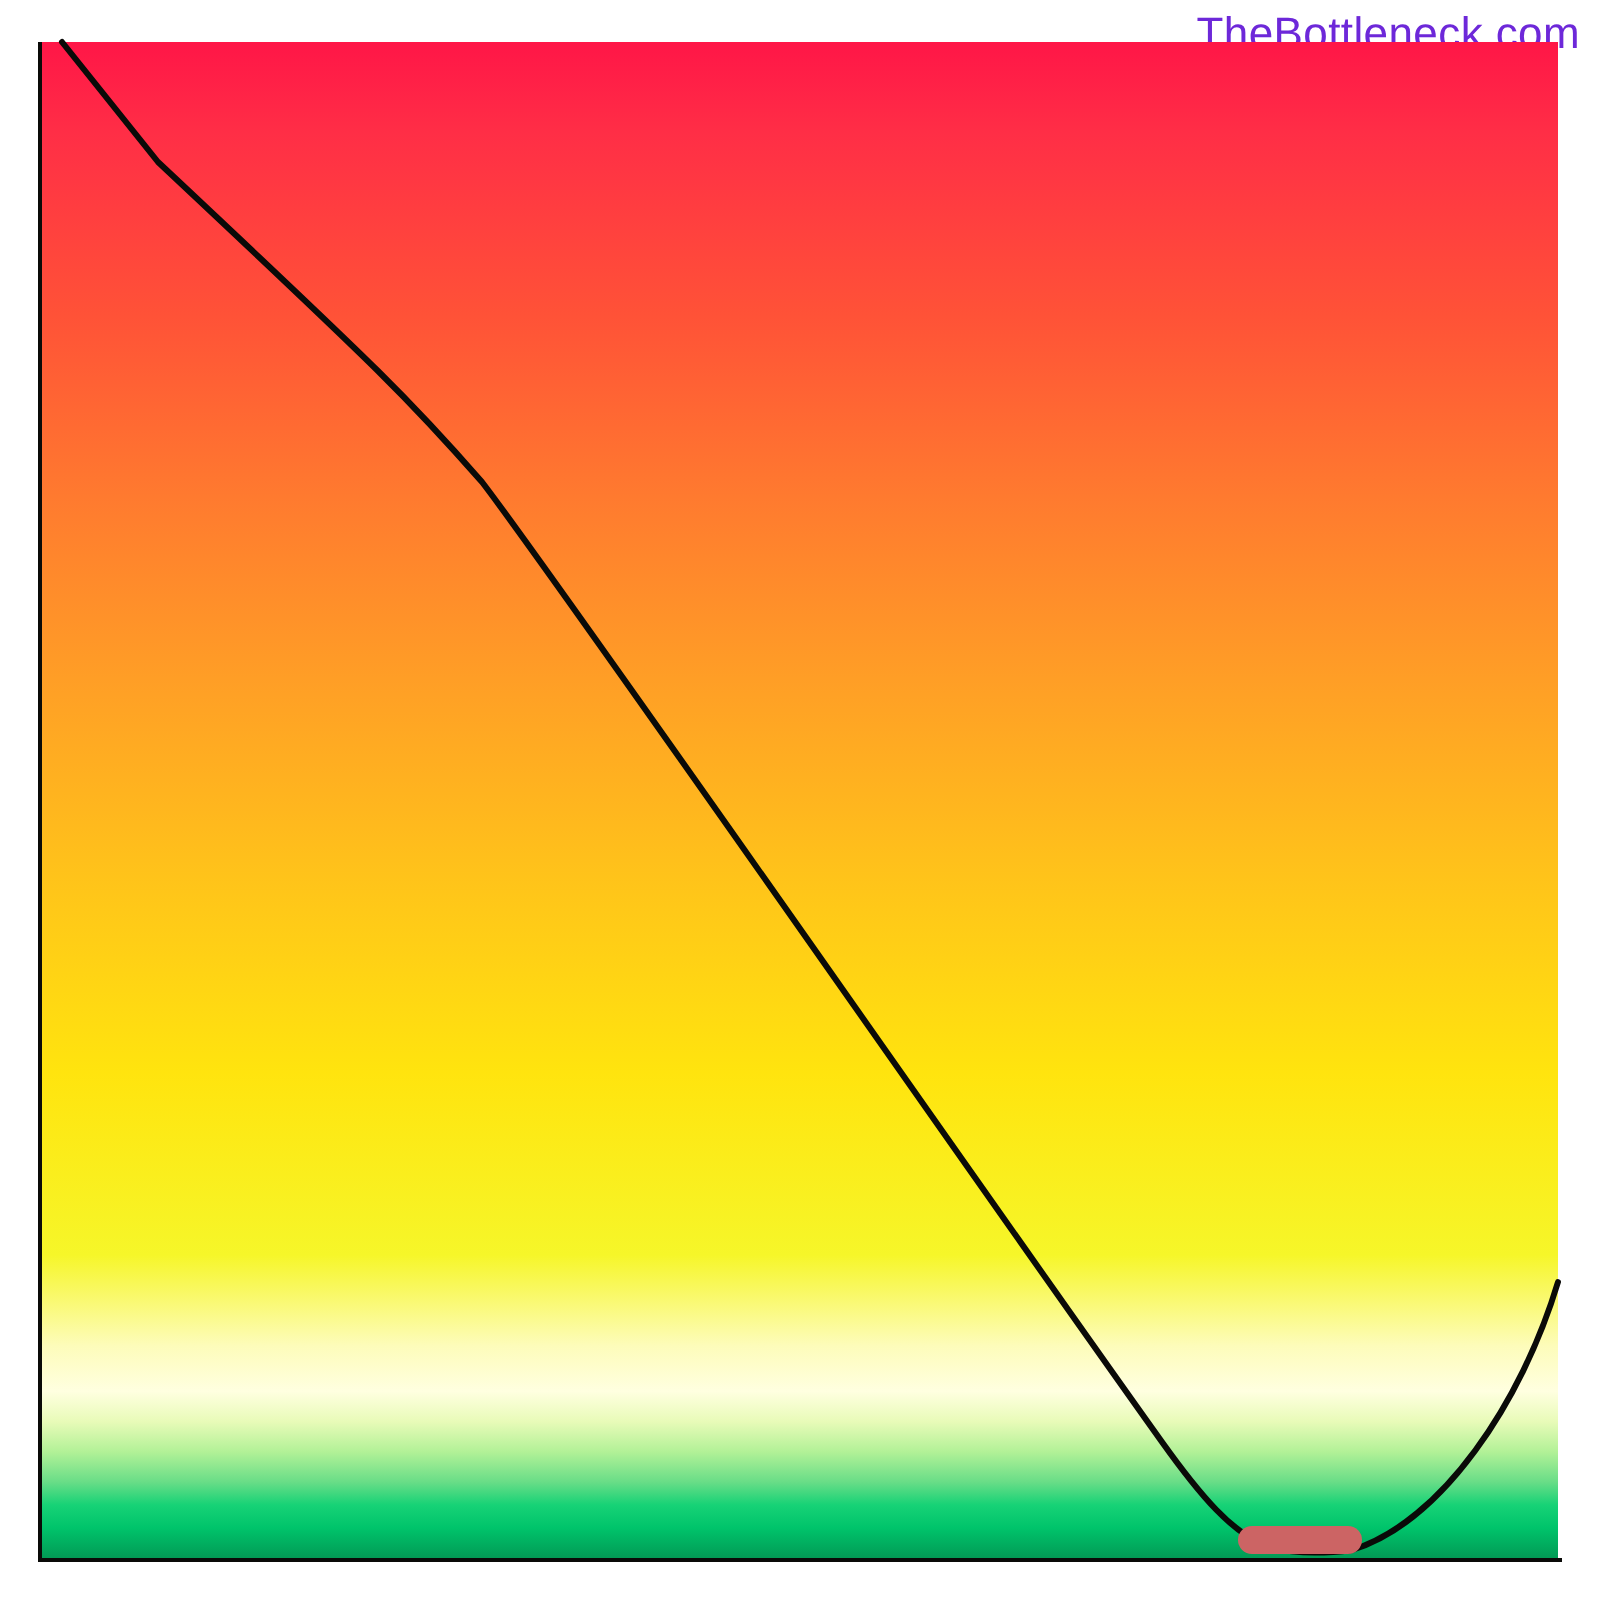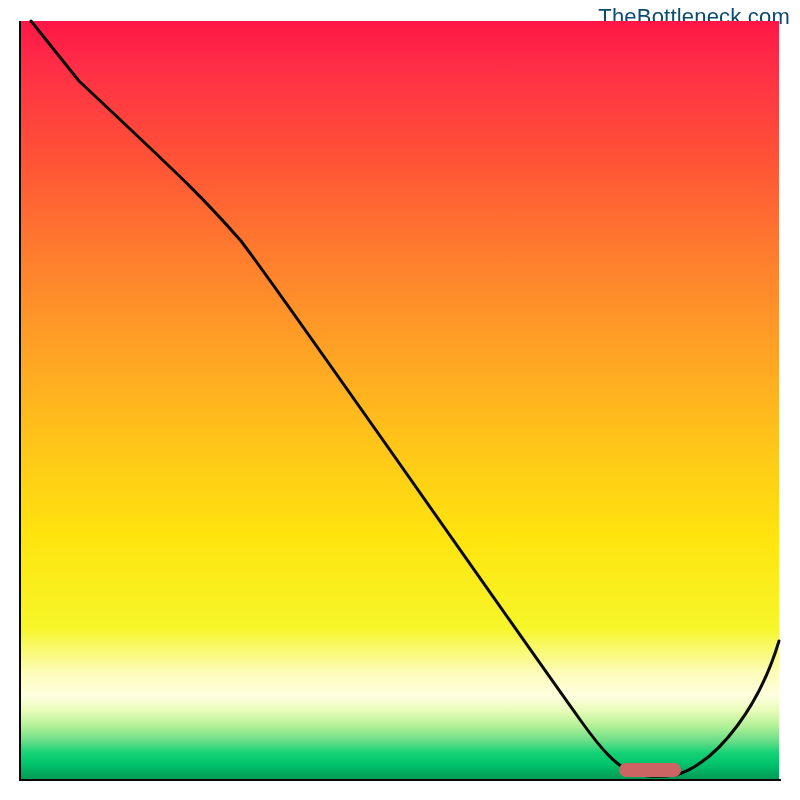--- a/index.html
+++ b/index.html
@@ -8,21 +8,21 @@
     width: 800px;
     height: 800px;
     background: #ffffff;
     position: relative;
     font-family: Arial, Helvetica, sans-serif;
   }
   .watermark {
     position: absolute;
     top: 4px;
     right: 10px;
-    color: #0c4a6e;
+    color: #6d28d9;
     font-size: 22px;
     font-weight: 500;
     letter-spacing: 0.2px;
   }
   .plot {
     position: absolute;
     left: 21px;
     top: 21px;
     width: 758px;
     height: 758px;

